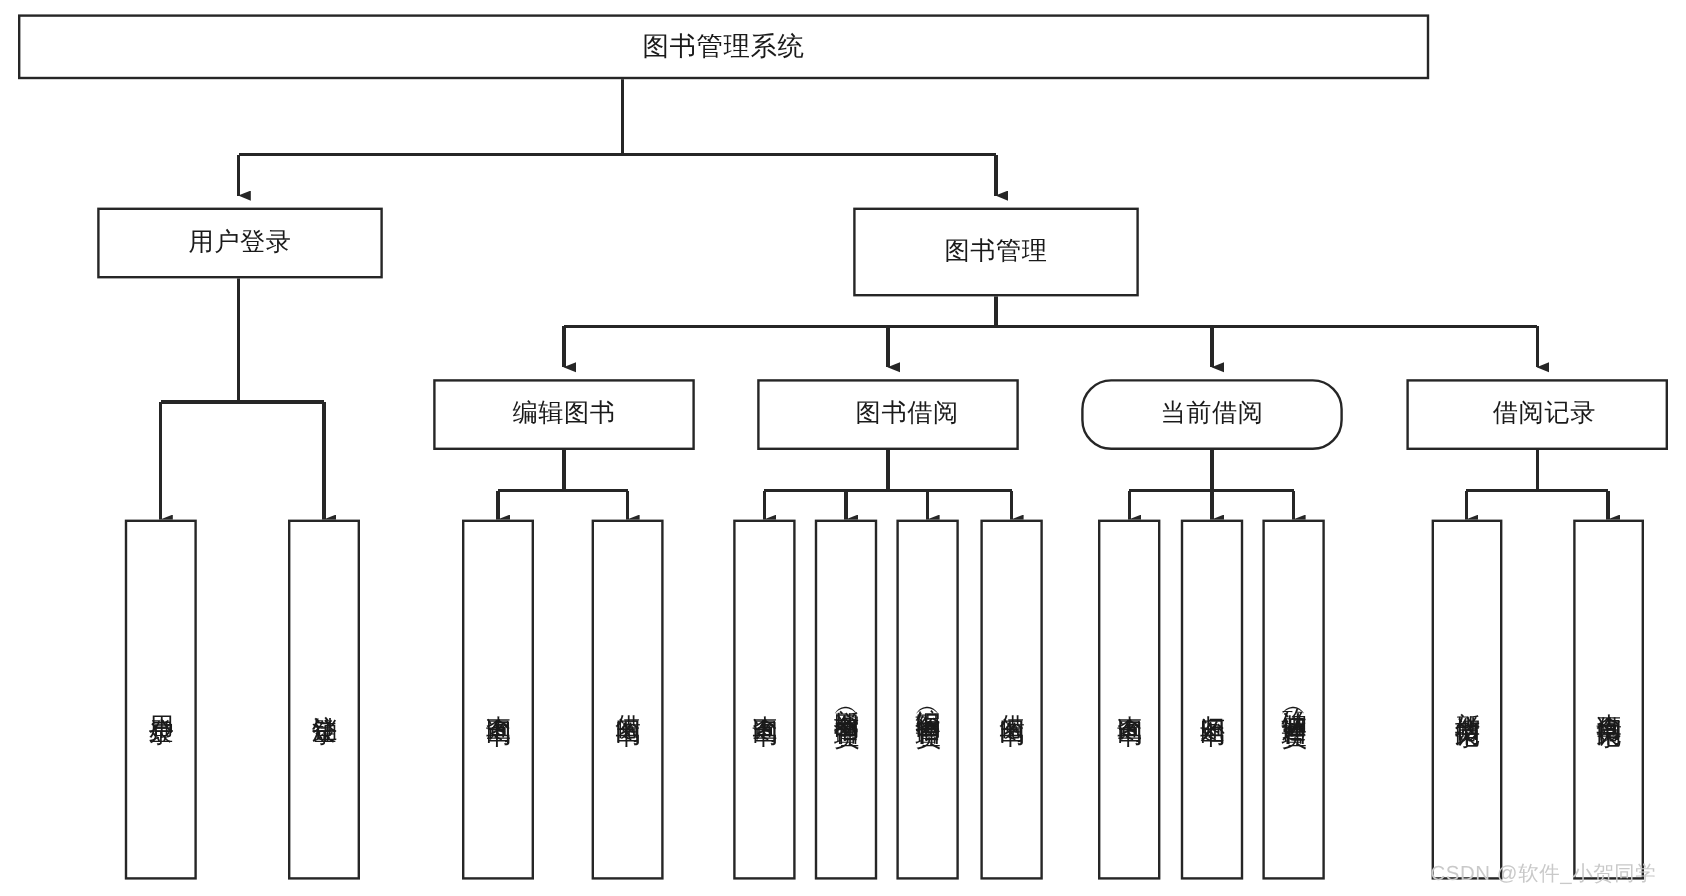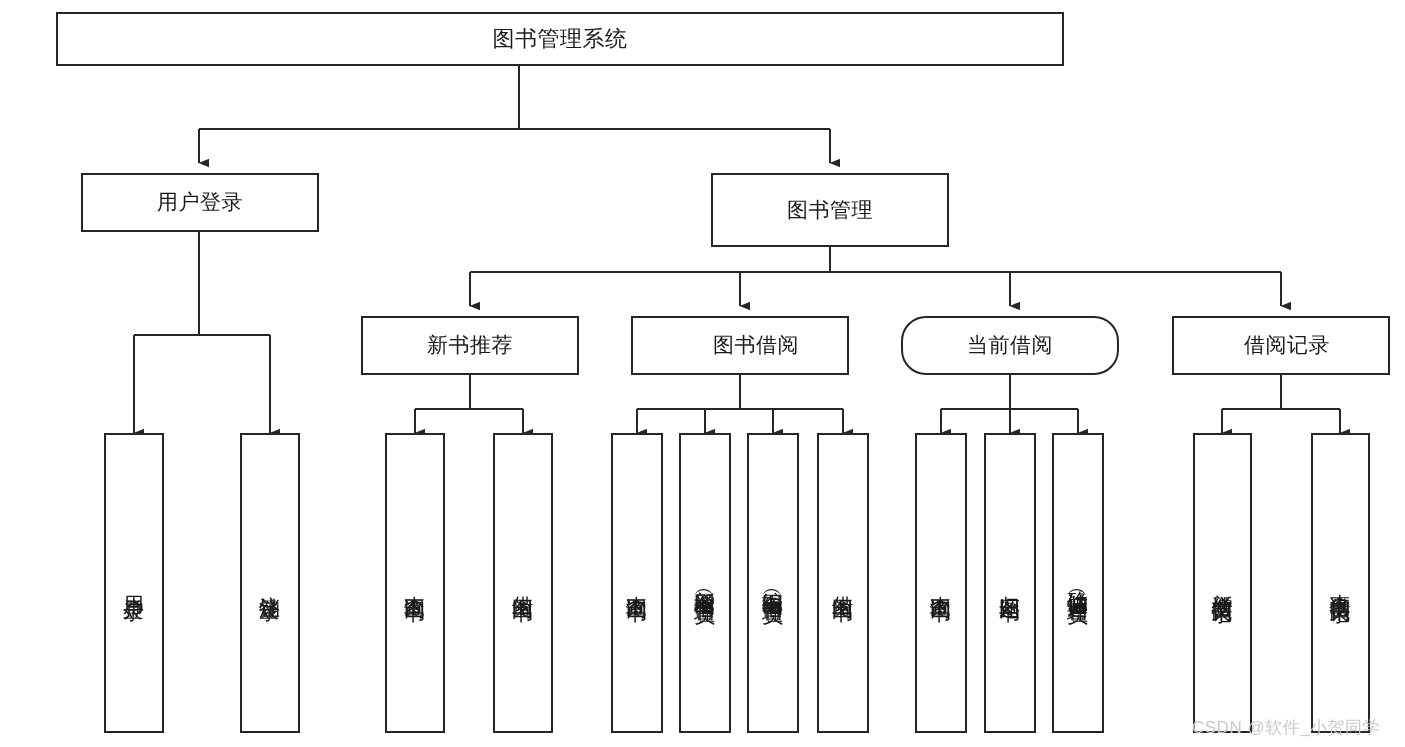--- a/index.html
+++ b/index.html
@@ -116,34 +116,34 @@
       <path d="M1010,409 L1010,433" marker-end="url(#arrow)"></path>
       <path d="M1078,409 L1078,433" marker-end="url(#arrow)"></path>
 
       <path d="M1281,375 L1281,409"></path>
       <path d="M1222,409 L1340,409"></path>
       <path d="M1222,409 L1222,433" marker-end="url(#arrow)"></path>
       <path d="M1340,409 L1340,433" marker-end="url(#arrow)"></path>
     </g>
   </svg>
 
-  <div class="node root horiz" style="left:15px; top:12px; width:1008px; height:54px;margin-left:41px;">
+  <div class="node root horiz" style="left:15px; top:12px; width:1176px; height:54px;">
     <span class="node-label">图书管理系统</span>
   </div>
 
   <div class="node horiz" style="left:81px; top:173px; width:238px; height:59px;">
     <span class="node-label">用户登录</span>
   </div>
 
   <div class="node horiz" style="left:711px; top:173px; width:238px; height:74px;">
     <span class="node-label">图书管理</span>
   </div>
 
   <div class="node horiz" style="left:361px; top:316px; width:218px; height:59px;">
-    <span class="node-label">新书推荐</span>
+    <span class="node-label">编辑图书</span>
   </div>
 
   <div class="node horiz" style="left:631px; top:316px; width:218px; height:59px;padding-left:32px;">
     <span class="node-label">图书借阅</span>
   </div>
 
   <div class="node horiz" style="left:901px; top:316px; width:218px; height:59px;border-radius:25px;">
     <span class="node-label">当前借阅</span>
   </div>
 

